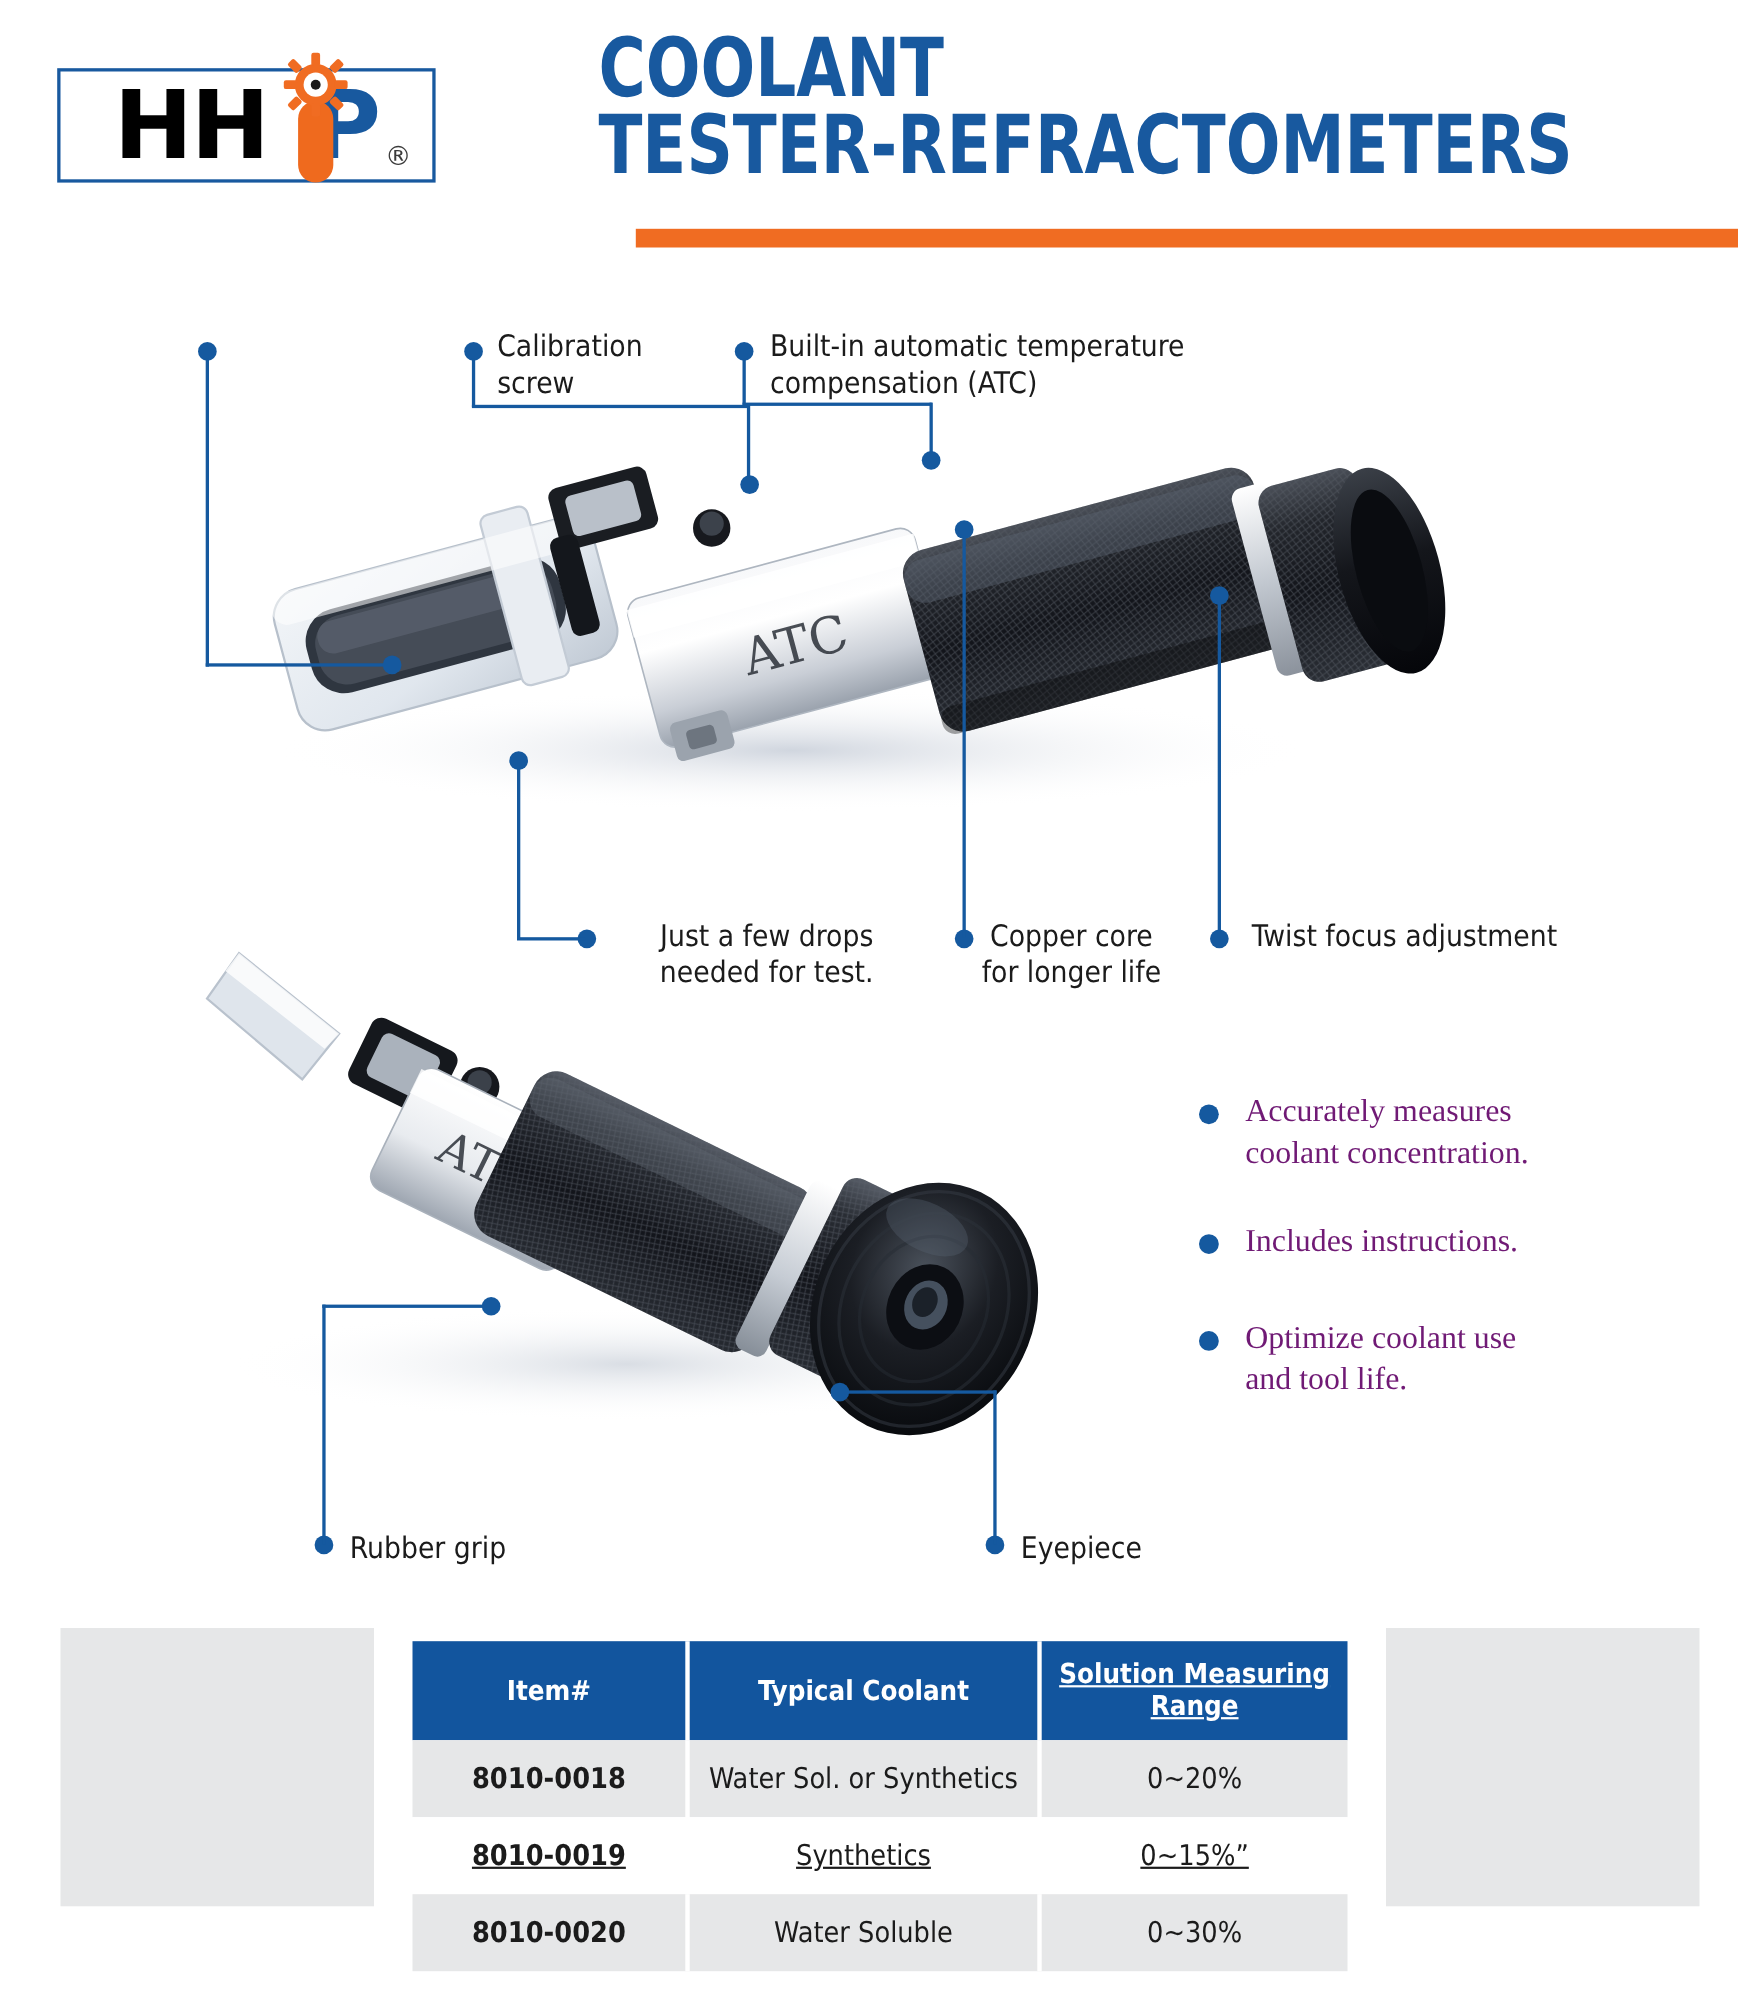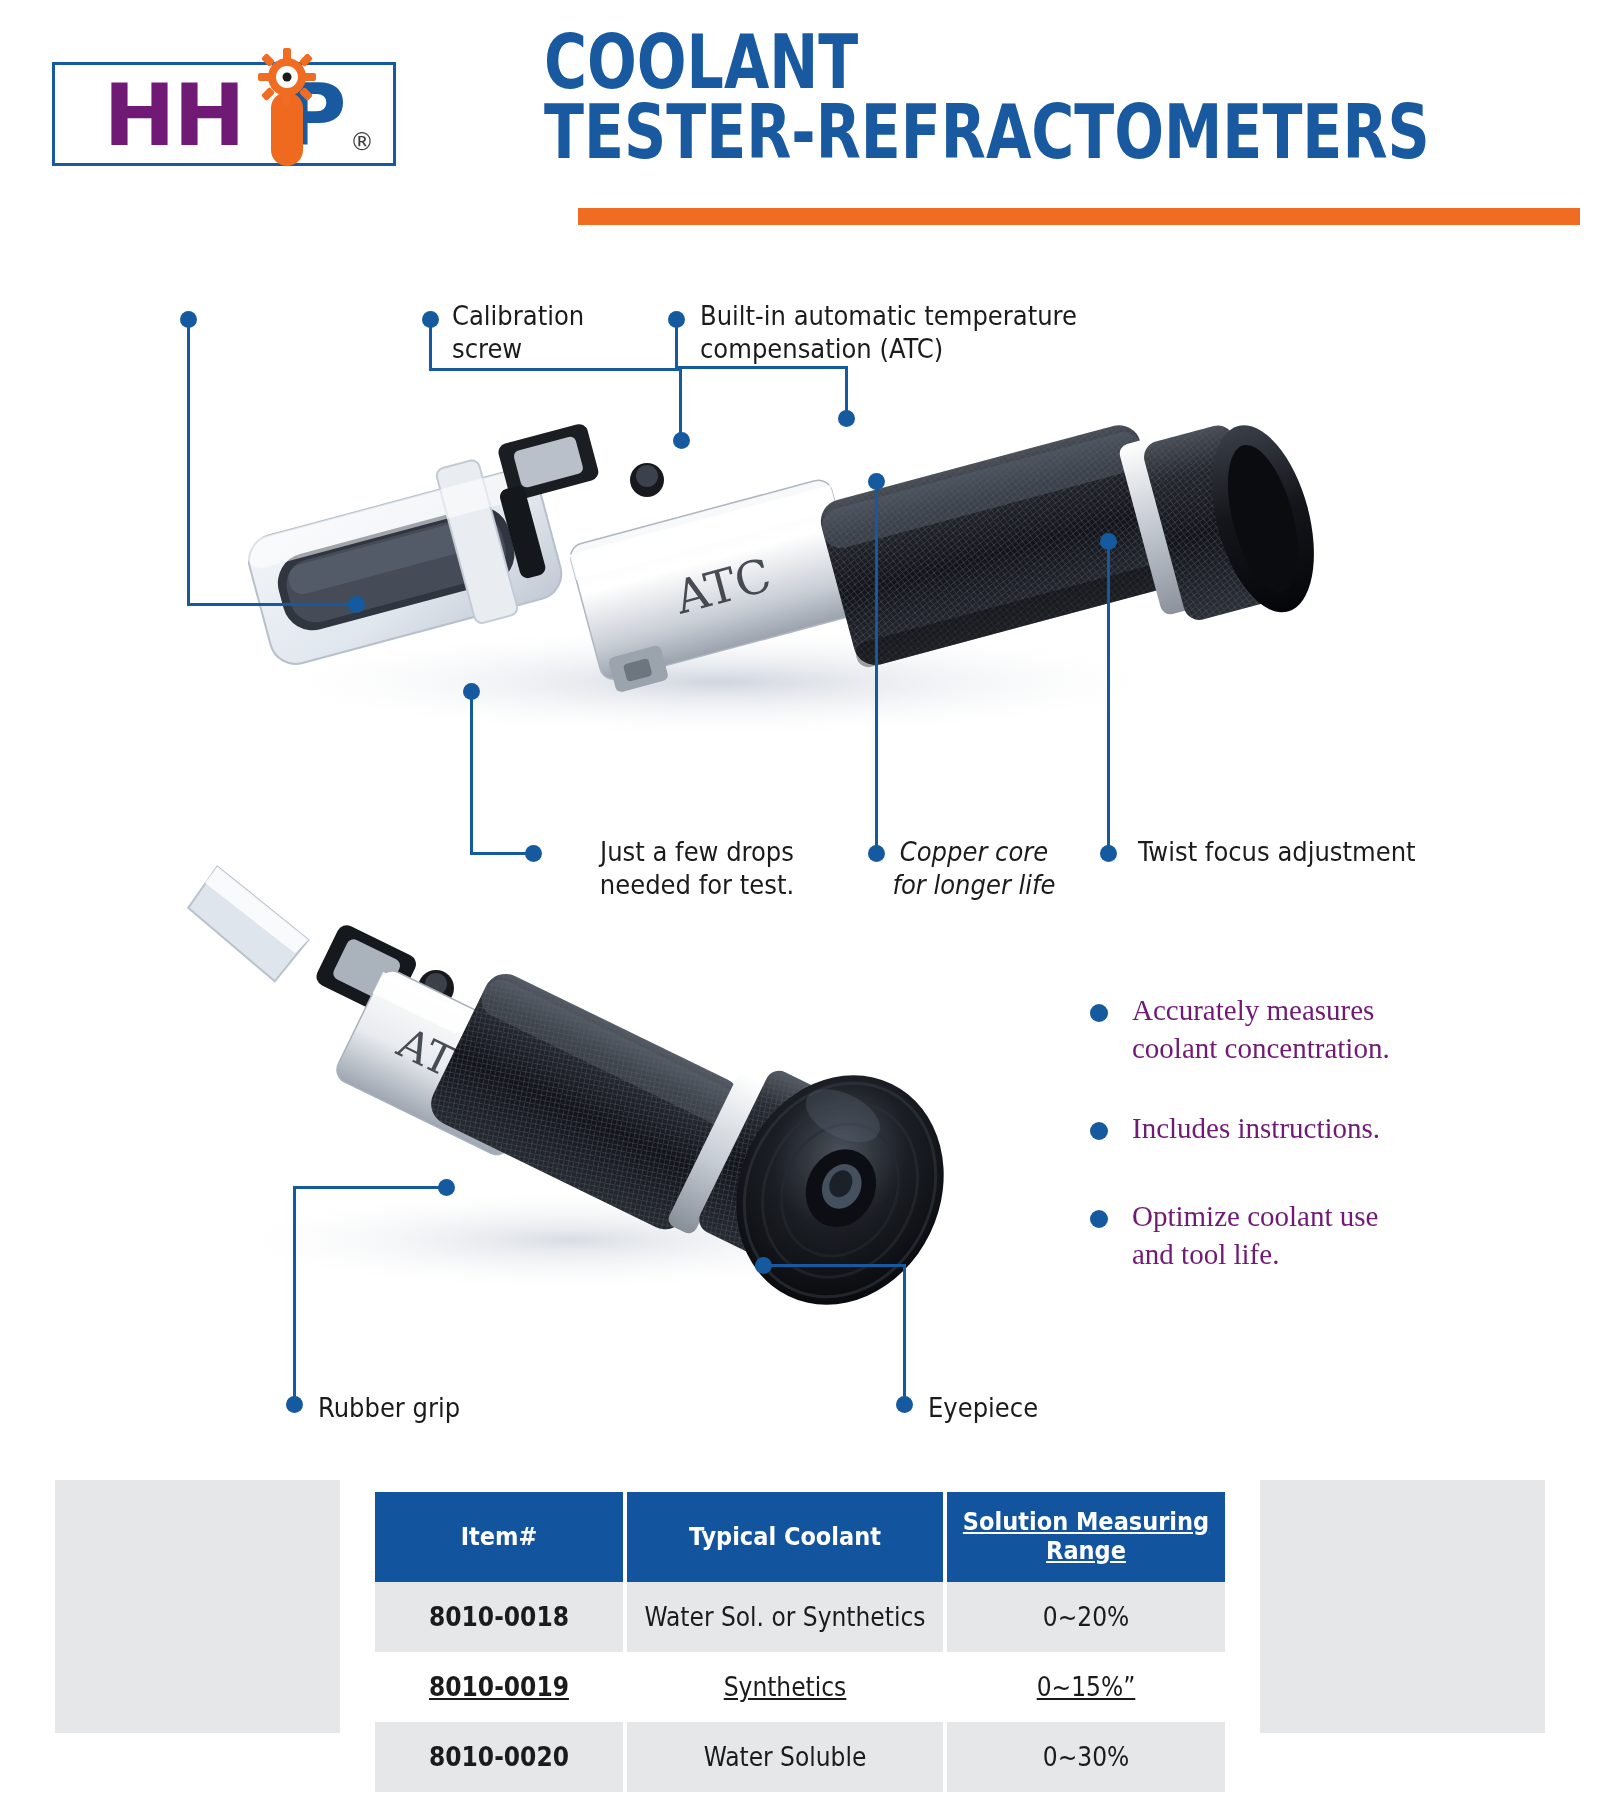--- a/index.html
+++ b/index.html
@@ -15,21 +15,21 @@
     position:absolute;left:52px;top:62px;width:344px;height:104px;
     border:3px solid #18599f;box-sizing:border-box;background:#fff;
   }
   .logo-text{
     position:absolute;left:52px;top:60px;width:344px;height:110px;
     display:flex;align-items:center;justify-content:center;
     font-family:"DejaVu Sans", sans-serif;
     font-weight:bold;font-size:86px;letter-spacing:-2px;color:#18599f;
     line-height:1;
   }
-  .logo-hh{color:#701a75;}
+  .logo-hh{color:#000000;}
   .logo-i{color:#ef6a1e;position:relative;display:inline-block;width:40px;text-align:center;}
   .logo-p{color:#18599f;}
   .gear{
     position:absolute;left:258px;top:48px;width:58px;height:58px;
   }
   .i-stem{
     position:absolute;left:271px;top:92px;width:32px;height:74px;
     background:#ef6a1e;border-radius:16px;
   }
   .reg-mark{
@@ -268,21 +268,21 @@
   <span class="leader v" style="left:845px;top:366px;height:52px;"></span>
   <span class="dot" style="left:838px;top:410px;"></span>
 
   <div class="callout center" style="left:592px;top:836px;width:210px;">Just a few drops
 needed for test.</div>
   <span class="dot" style="left:525px;top:845px;"></span>
   <span class="leader h" style="left:470px;top:852px;width:62px;"></span>
   <span class="leader v" style="left:470px;top:690px;height:164px;"></span>
   <span class="dot" style="left:463px;top:683px;"></span>
 
-  <div class="callout center" style="left:884px;top:836px;width:180px;font-style:italic;">Copper core
+  <div class="callout center" style="left:884px;top:836px;width:180px;">Copper core
 for longer life</div>
   <span class="dot" style="left:868px;top:845px;"></span>
   <span class="leader v" style="left:875px;top:480px;height:372px;"></span>
   <span class="dot" style="left:868px;top:473px;"></span>
 
   <div class="callout" style="left:1138px;top:836px;width:320px;">Twist focus adjustment</div>
   <span class="dot" style="left:1100px;top:845px;"></span>
   <span class="leader v" style="left:1107px;top:540px;height:312px;"></span>
   <span class="dot" style="left:1100px;top:533px;"></span>
 

